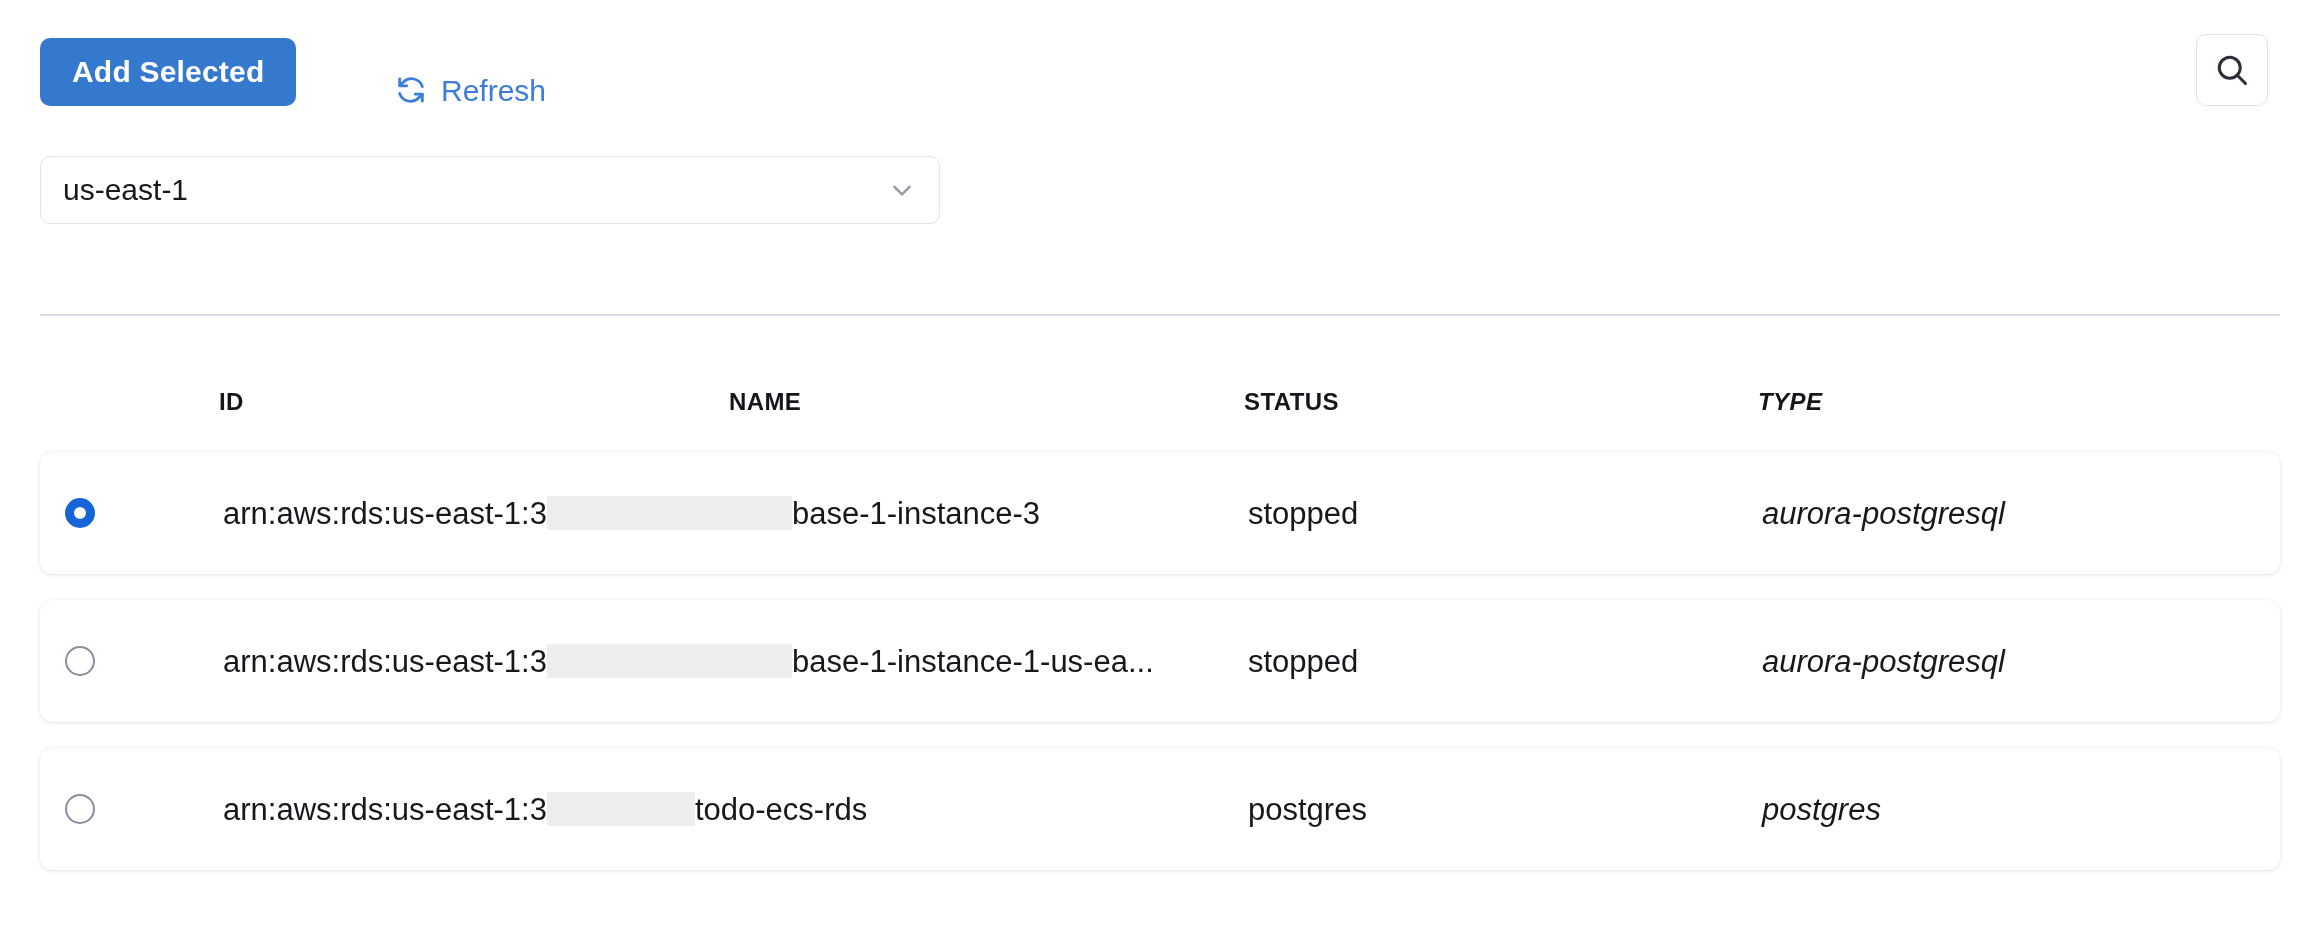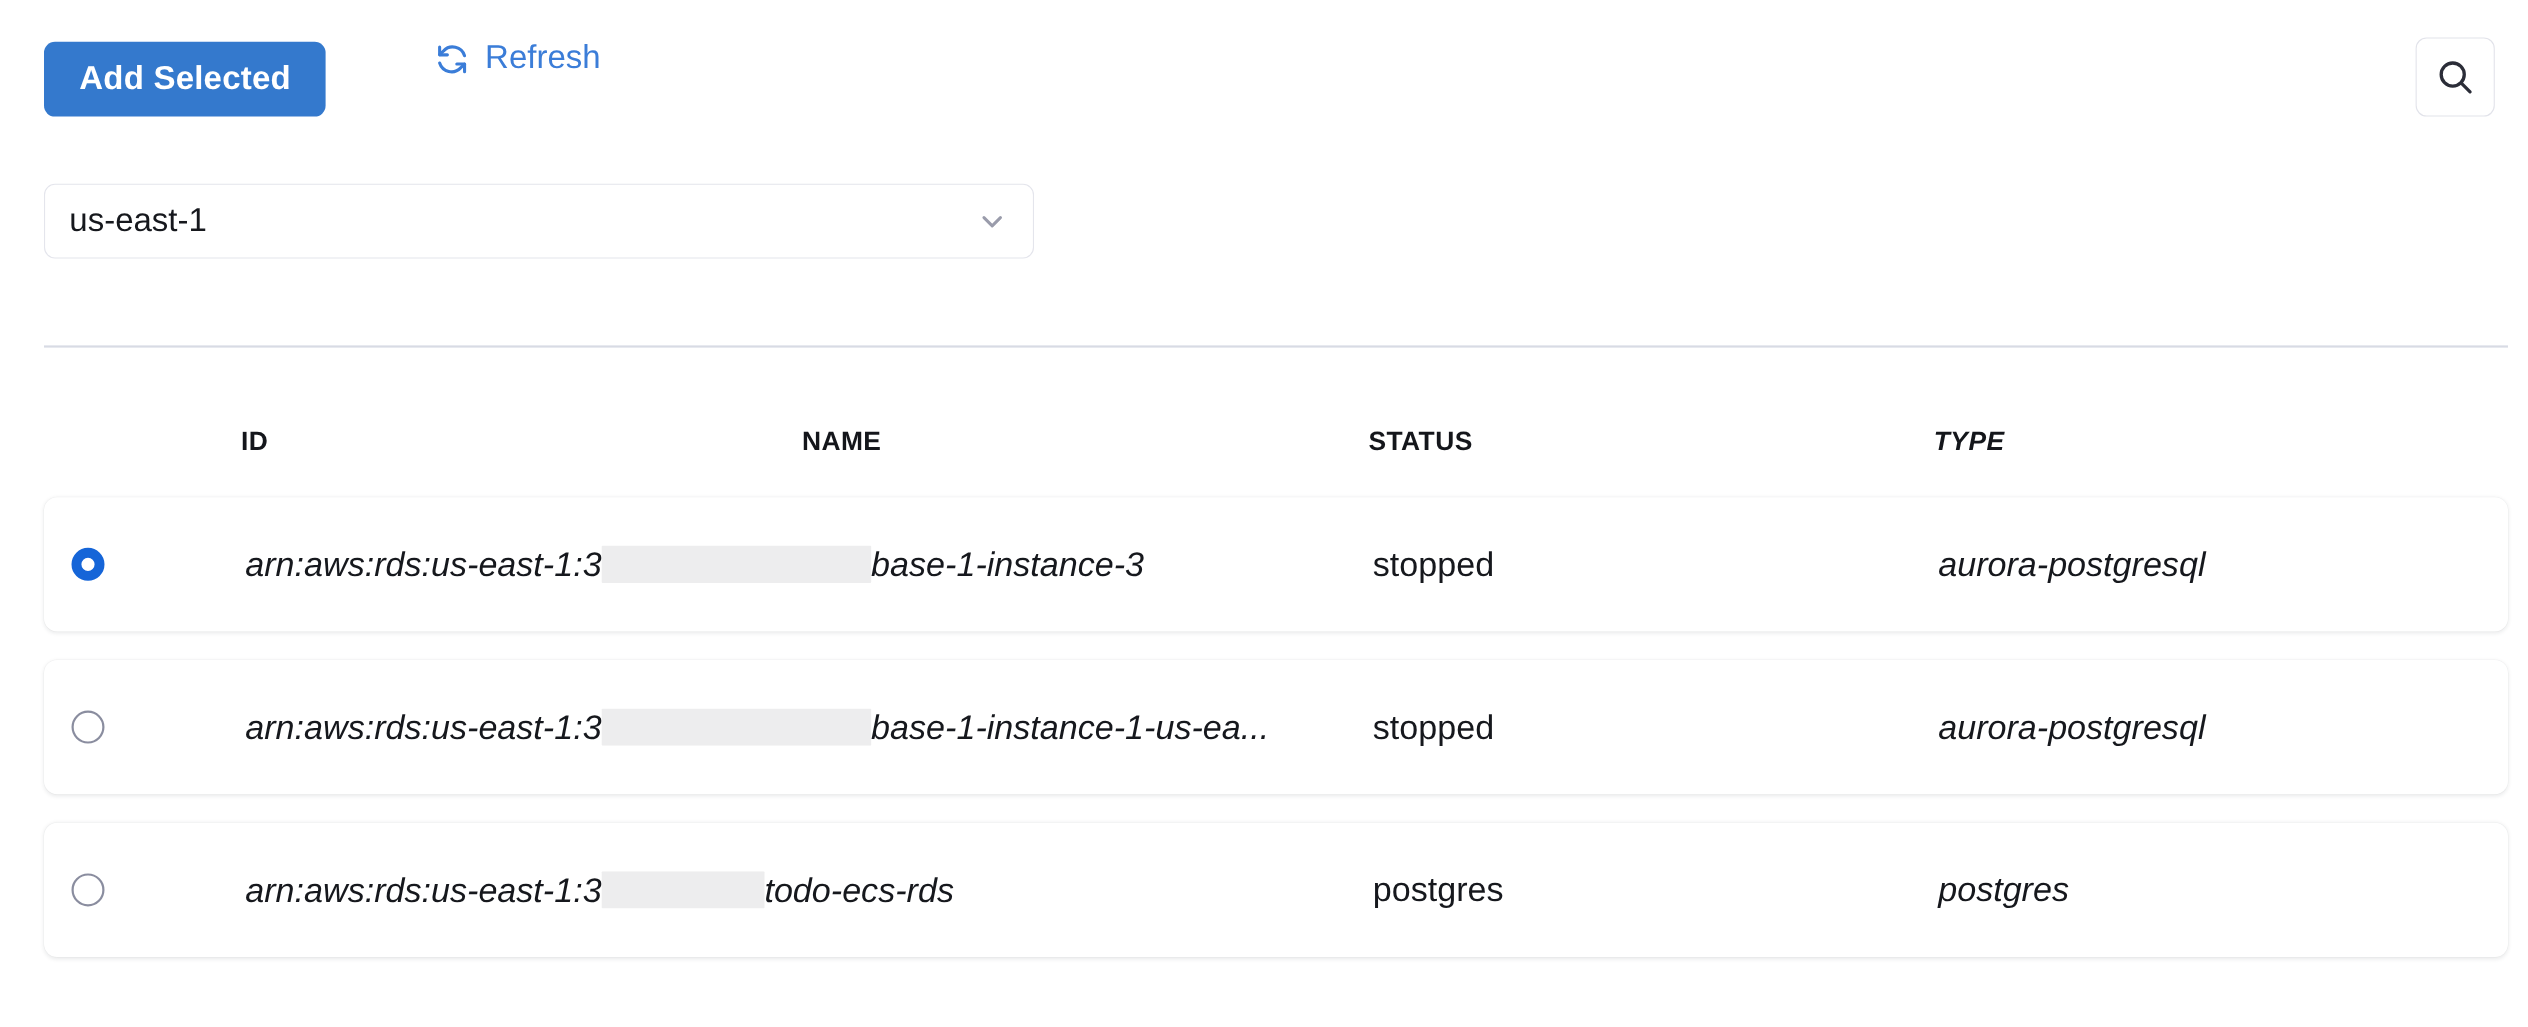--- a/index.html
+++ b/index.html
@@ -51,21 +51,21 @@
     justify-content: center;
     line-height: 1;
   }
 
   .btn-refresh {
     position: absolute;
     left: 395px;
     top: 38px;
     height: 68px;
     display: flex;
-    align-items: flex-start;
+    align-items: flex-end;
     gap: 14px;
     background: transparent;
     border: none;
     color: #3b7dd8;
     font-size: 30px;
     font-family: "Liberation Sans", "DejaVu Sans", sans-serif;
     cursor: pointer;
     padding: 0;
   }
   .btn-refresh .refresh-label { line-height: 1; }
@@ -86,21 +86,21 @@
     justify-content: center;
     cursor: pointer;
     padding: 0;
   }
   .icon-search { width: 36px; height: 36px; display: block; }
 
   
   .region-select {
     position: absolute;
     left: 40px;
-    top: 167px;
+    top: 156px;
     width: 900px;
     height: 68px;
     background: #ffffff;
     border: 1.5px solid #e4e5ec;
     border-radius: 10px;
     display: flex;
     align-items: center;
     padding: 0 22px 0 22px;
     cursor: pointer;
   }
@@ -190,21 +190,21 @@
     color: #16181d;
     line-height: 1;
     white-space: nowrap;
   }
   .cell.c-id {
     display: flex;
     align-items: center;
     max-width: 1000px;
     overflow: hidden;
   }
-  .arn-prefix, .arn-suffix { display: inline-block; font-style: italic; }
+  .arn-prefix, .arn-suffix { display: inline-block; }
   .redaction {
     display: inline-block;
     background: #ededee;
     height: 34px;
     vertical-align: middle;
     border-radius: 1px;
   }
 </style>
 </head>
 <body>

